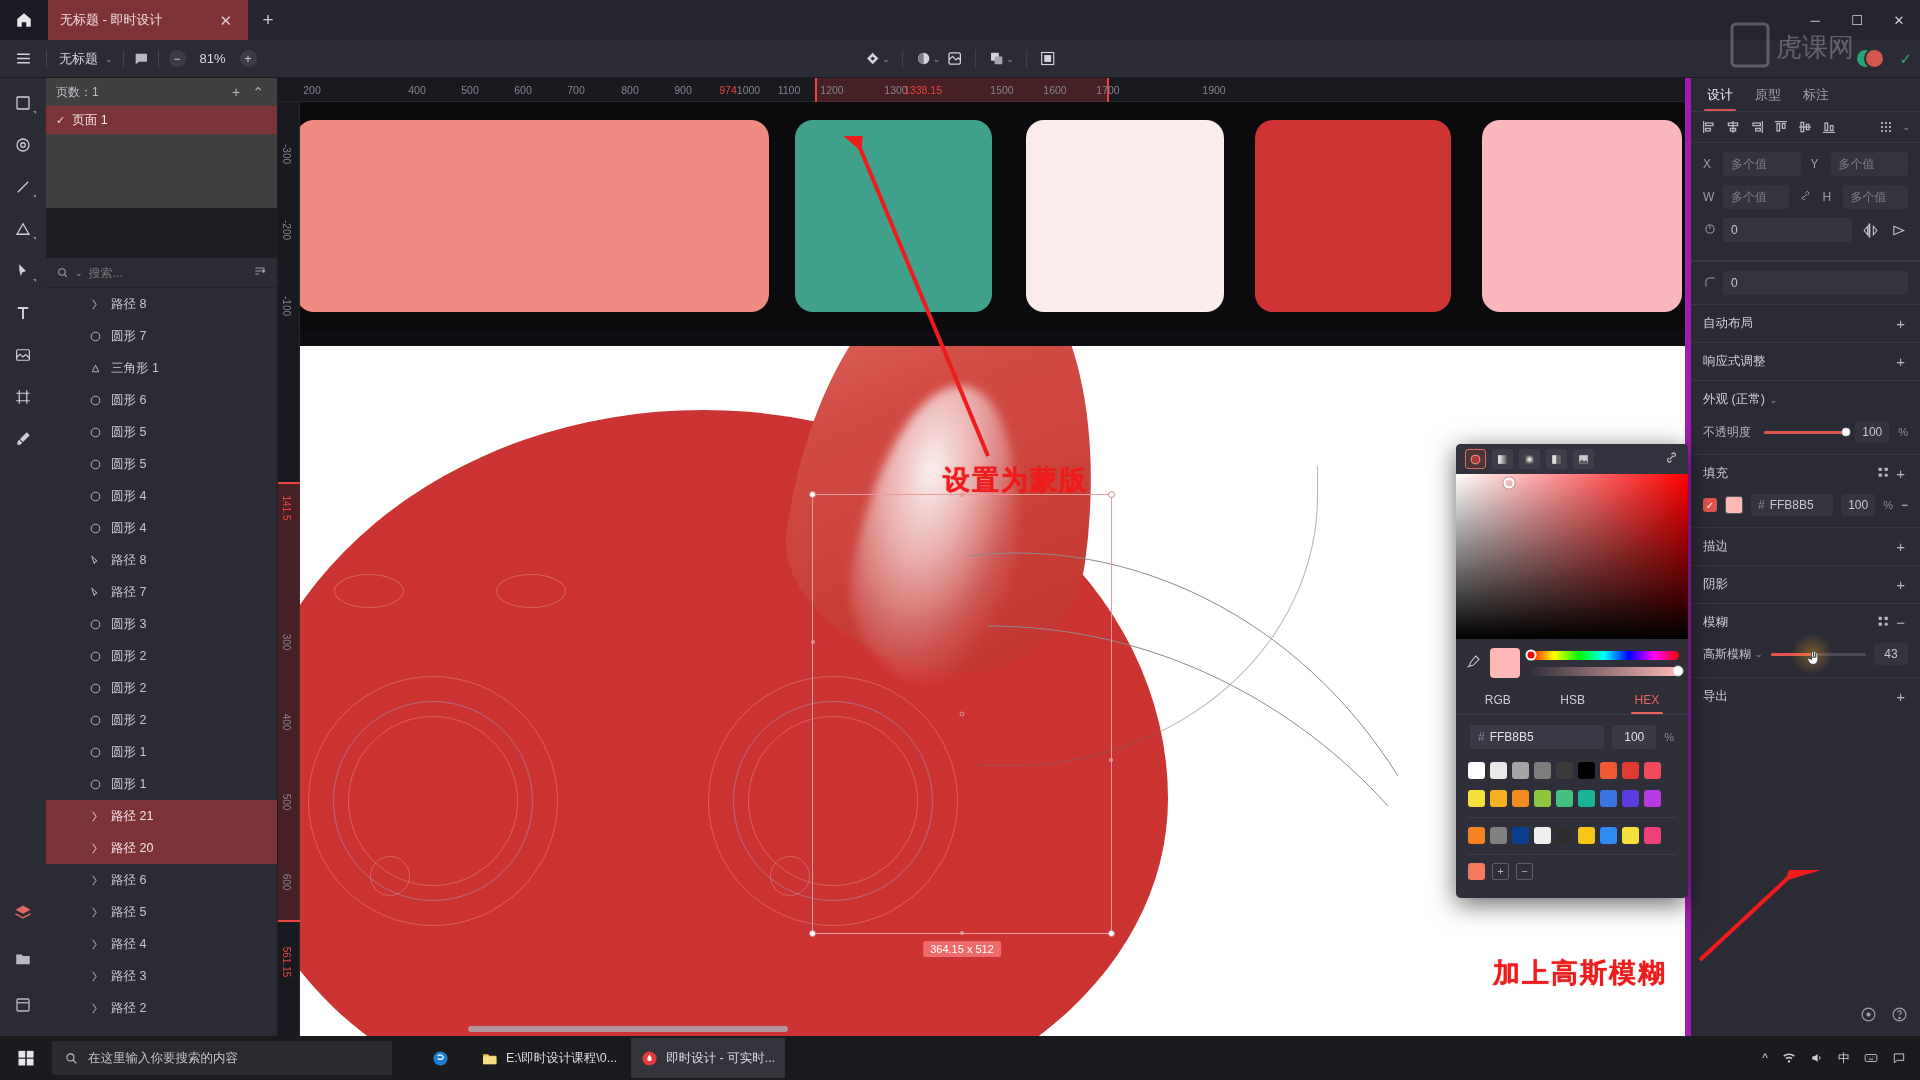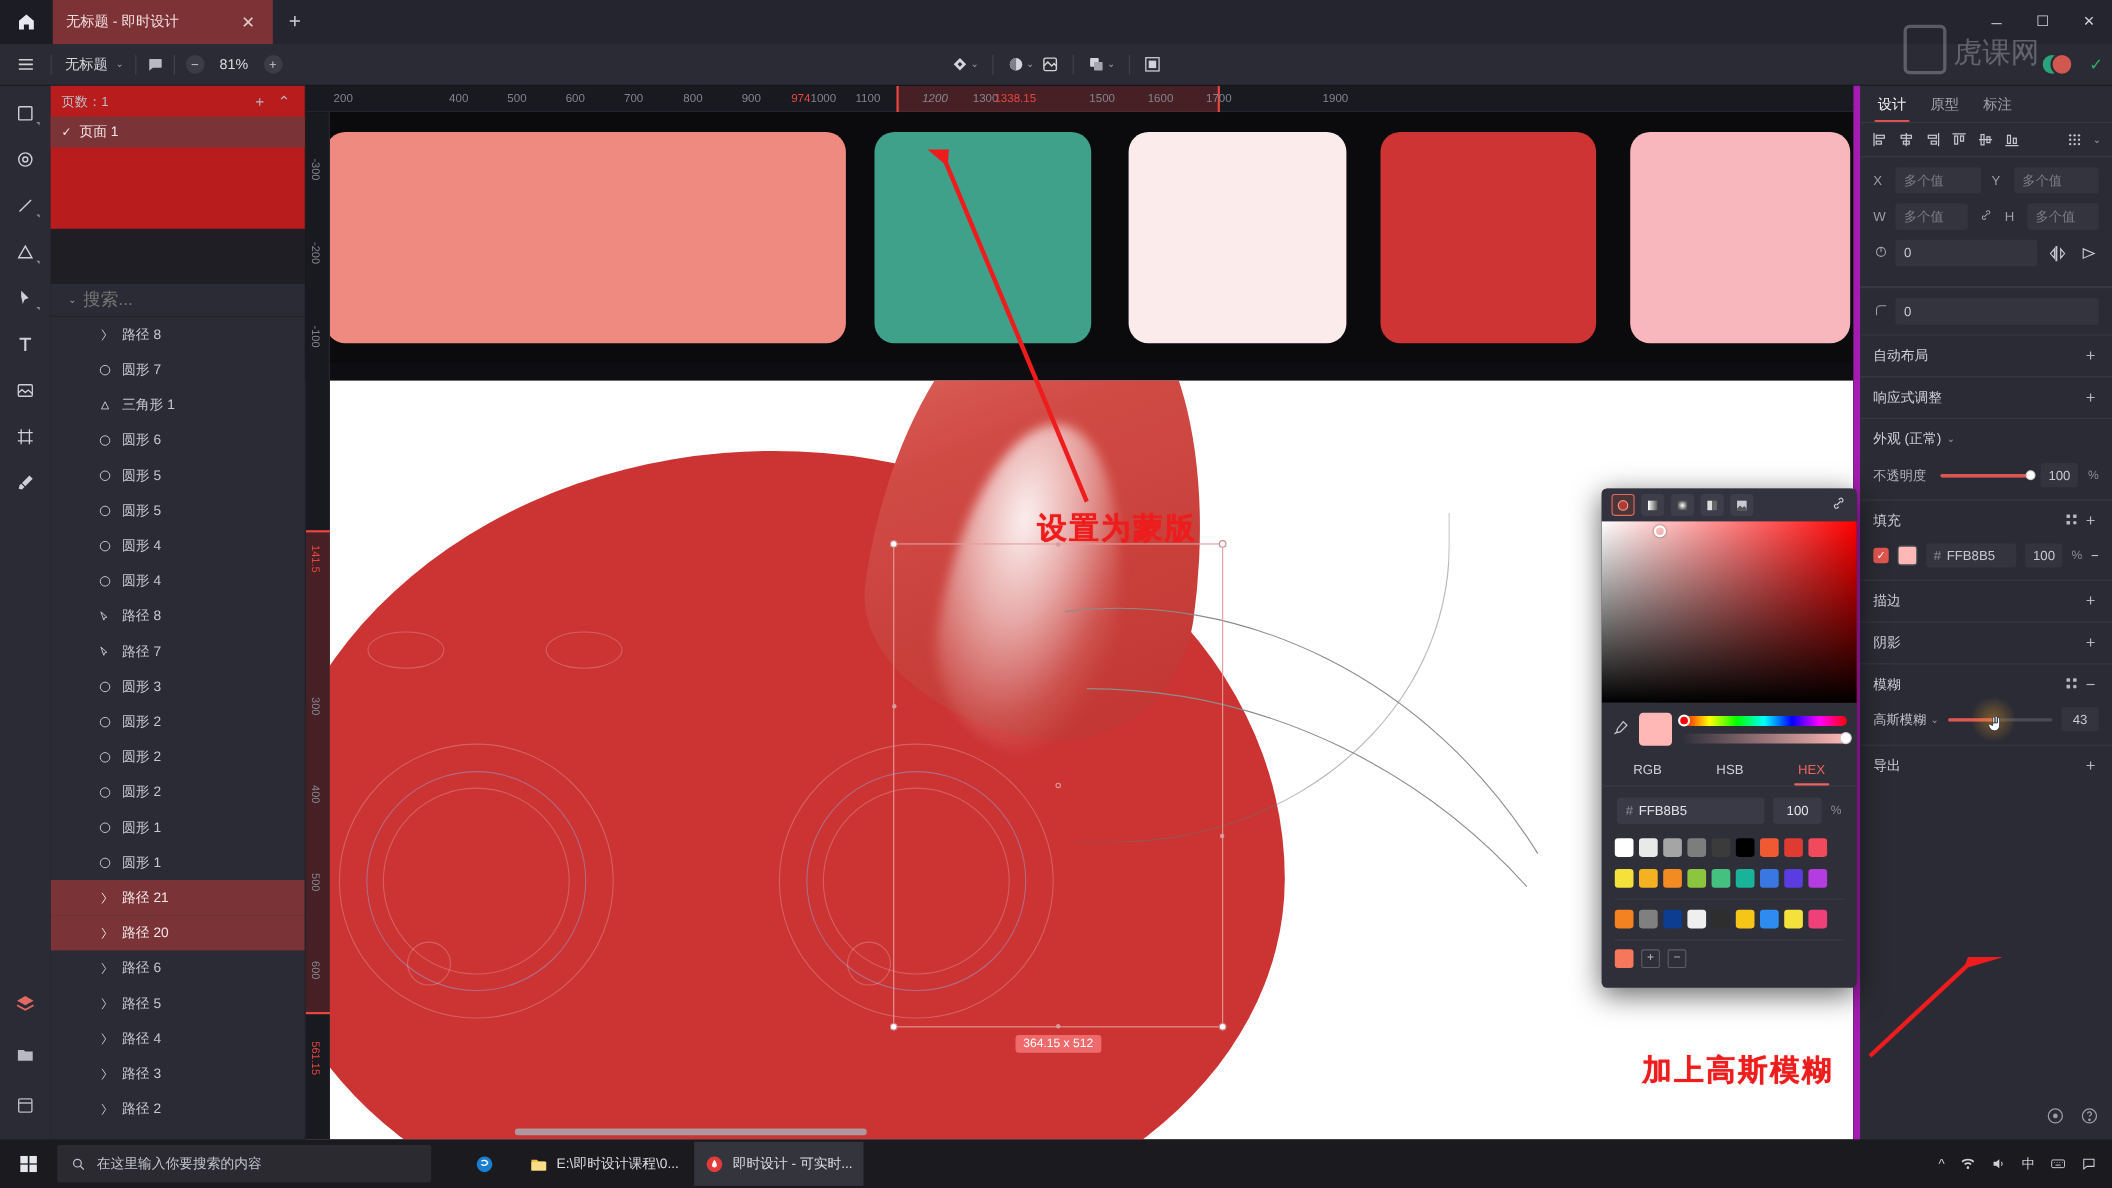--- a/index.html
+++ b/index.html
@@ -106,21 +106,21 @@
   .rail-bottom {
     position: absolute; left: 0; bottom: 0; width: 46px;
     display: flex; flex-direction: column; align-items: center; gap: 20px;
     padding-bottom: 18px;
   }
   .rail-layers svg { width: 20px; height: 20px; }
 
   
   .pages {
     position: absolute; left: 46px; top: 78px; width: 232px; height: 130px;
-    background: #b91c1c; border-right: 1px solid #1e1e26;
+    background: #404040; border-right: 1px solid #1e1e26;
   }
   .pages-head {
     height: 28px; display: flex; align-items: center; padding: 0 10px;
     font-size: 12px; color: #bdbdc8; gap: 6px;
   }
   .pages-head .sp { flex: 1; }
   .pg-btn { color: #b5b5c0; cursor: pointer; font-size: 14px; padding: 0 3px; }
   .page-row {
     height: 28px; display: flex; align-items: center; gap: 7px;
     padding: 0 10px; background: #7a3438; color: #f4e4e4;
@@ -131,21 +131,21 @@
   
   .layer-search {
     position: absolute; left: 46px; top: 258px; width: 232px; height: 30px;
     background: #2b2b35; display: flex; align-items: center; gap: 6px;
     padding: 0 10px; border-bottom: 1px solid #22222a; border-right: 1px solid #1e1e26;
   }
   .layer-search svg { width: 13px; height: 13px; }
   .ls-caret { font-size: 9px; color: #9a9aa6; }
   .ls-input {
     flex: 1; background: transparent; border: none; outline: none;
-    color: #84cc16; font-size: 16px; font-family: inherit;
+    color: #84cc16; font-size: 12px; font-family: inherit;
   }
   .ls-filter svg { width: 14px; height: 14px; }
 
   
   .layers {
     position: absolute; left: 46px; top: 288px; width: 232px; bottom: 44px;
     background: #2b2b35; overflow: hidden; border-right: 1px solid #1e1e26;
   }
   .layer {
     height: 32px; display: flex; align-items: center; gap: 9px;
@@ -864,21 +864,21 @@
     <div class="rtick" style="left: 34px;">200</div>
         <div class="rtick" style="left: 139px;">400</div>
         <div class="rtick" style="left: 192px;">500</div>
         <div class="rtick" style="left: 245px;">600</div>
         <div class="rtick" style="left: 298px;">700</div>
         <div class="rtick" style="left: 352px;">800</div>
         <div class="rtick" style="left: 405px;">900</div>
         <div class="rtick hl" style="left: 450px;">974</div>
         <div class="rtick" style="left: 458px; padding-left: 25px;">1000</div>
         <div class="rtick" style="left: 511px;">1100</div>
-        <div class="rtick" style="left: 572px; font-style: italic;">1200</div>
+        <div class="rtick" style="left: 554px;">1200</div>
         <div class="rtick" style="left: 618px;">1300</div>
         <div class="rtick hl" style="left: 645px;">1338.15</div>
         <div class="rtick" style="left: 724px;">1500</div>
         <div class="rtick" style="left: 777px;">1600</div>
         <div class="rtick" style="left: 830px;">1700</div>
         <div class="rtick" style="left: 883px; margin-top: 34px;">1800</div>
         <div class="rtick" style="left: 936px;">1900</div>
       </div>
 
     <div class="ruler-v" id="ruler-v">

